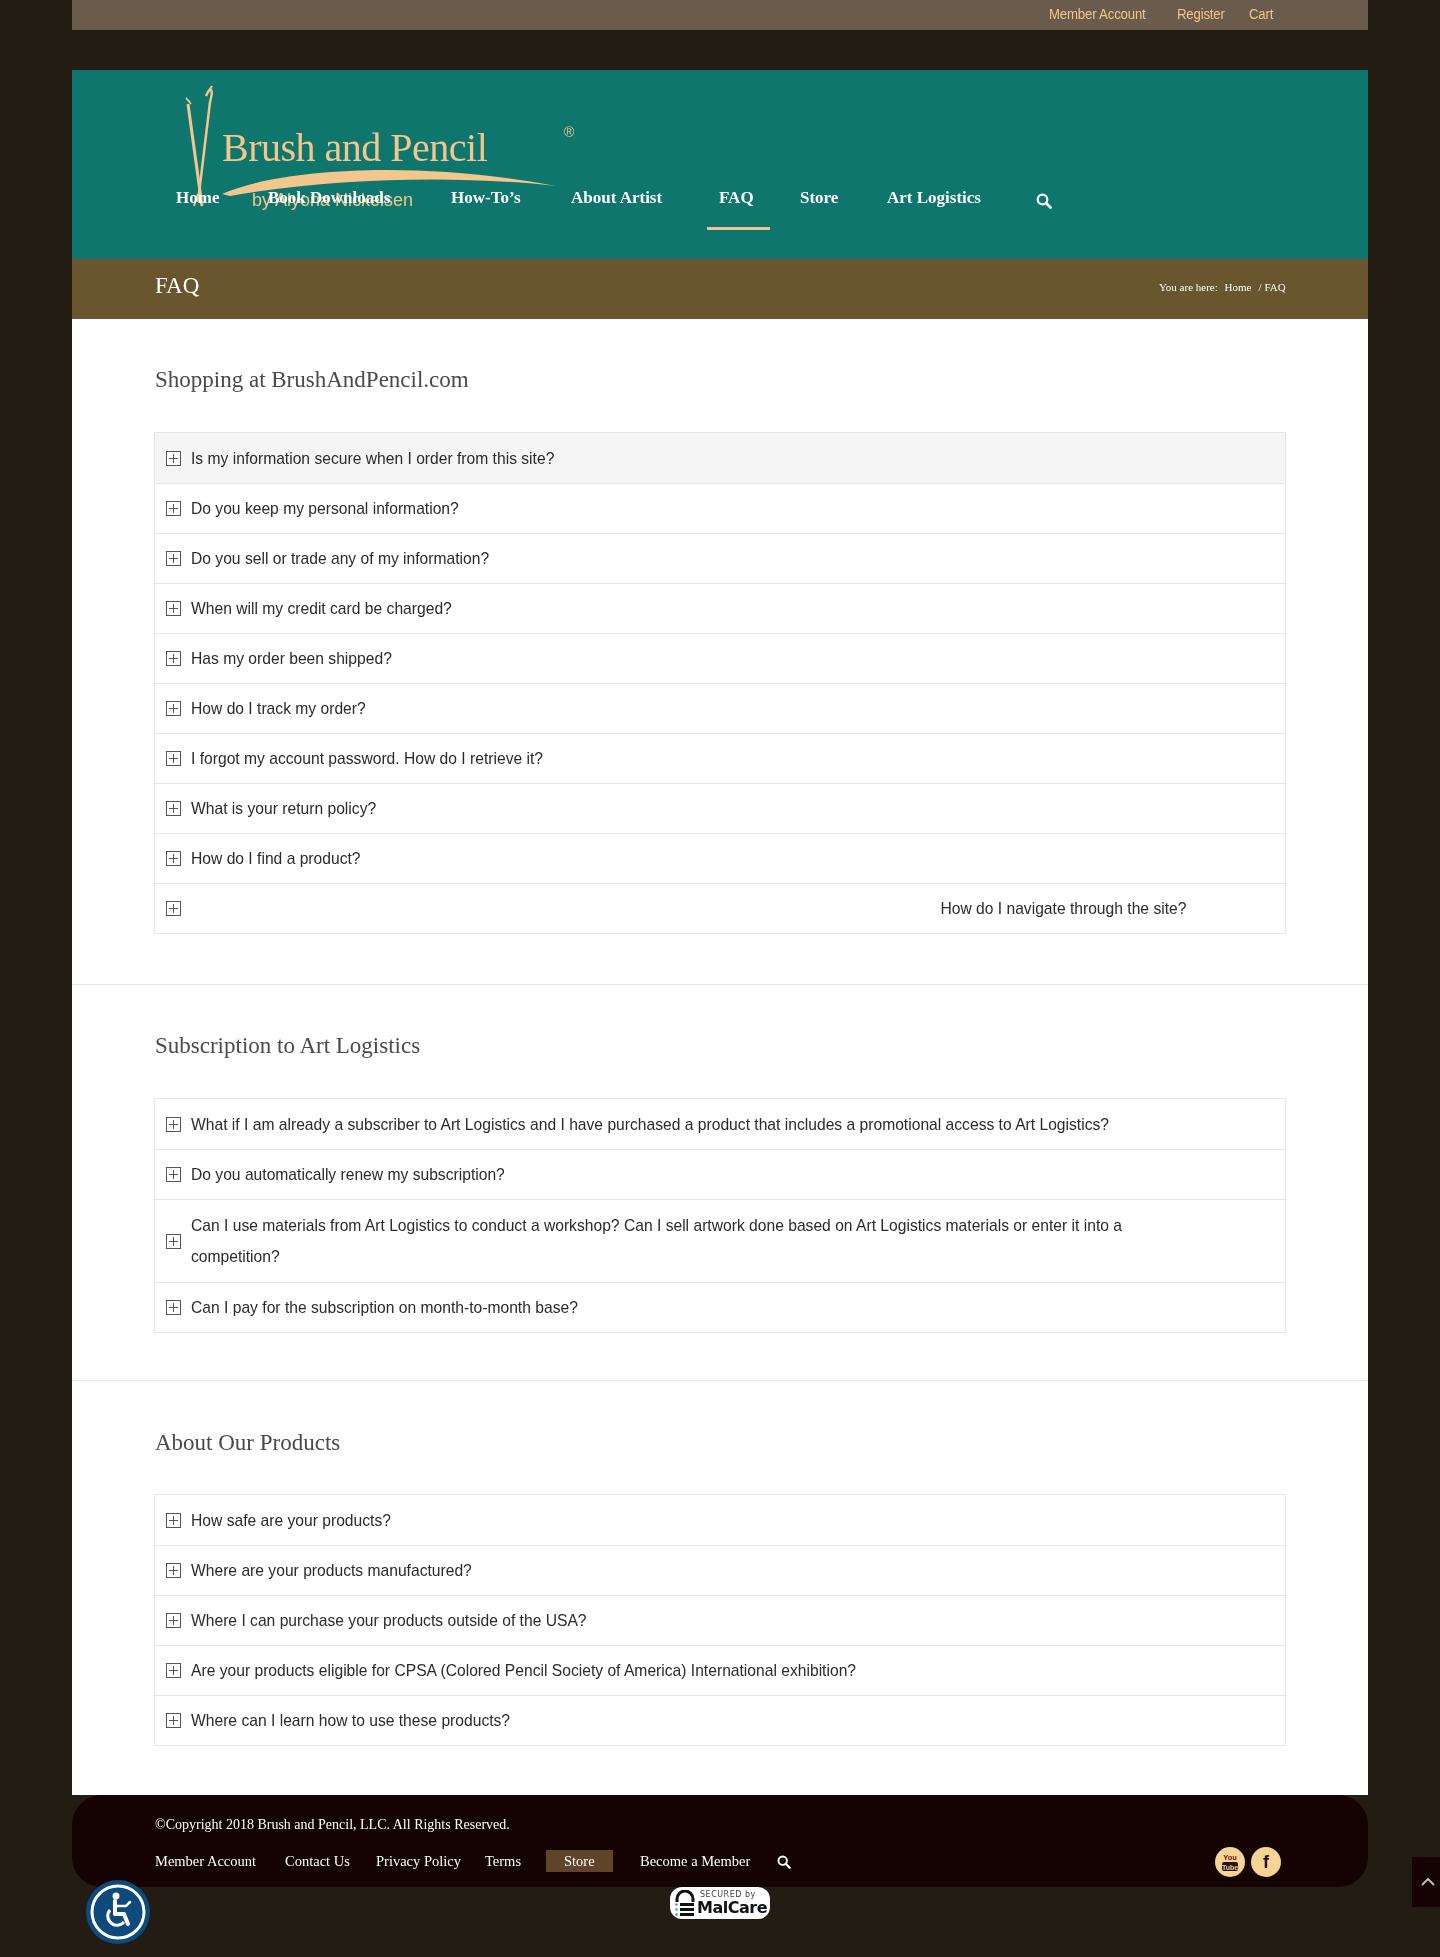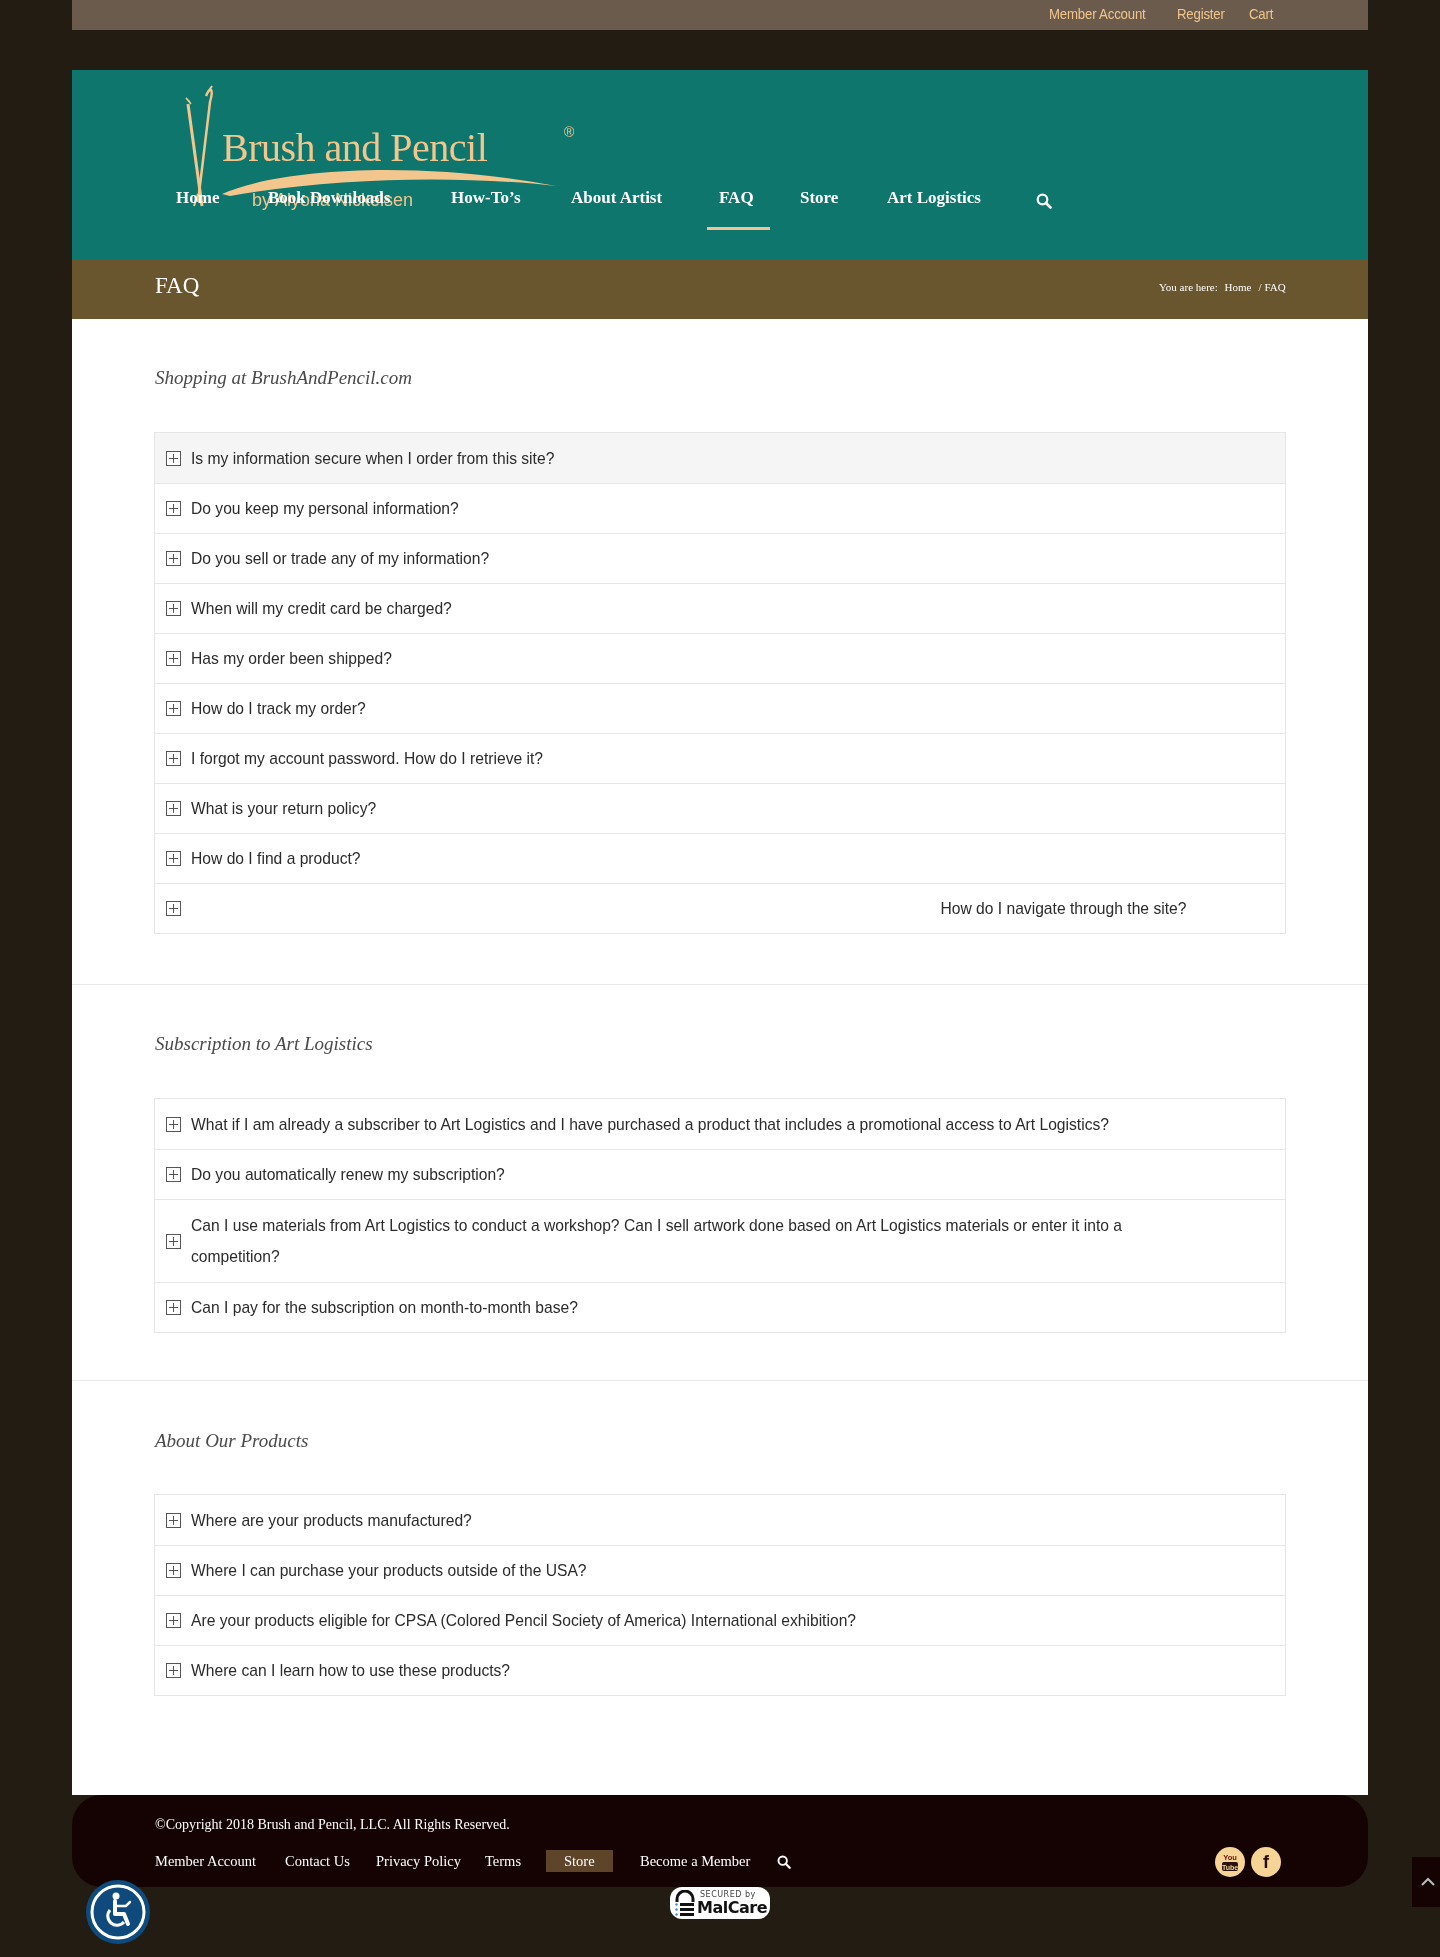--- a/index.html
+++ b/index.html
@@ -85,23 +85,22 @@
   .breadcrumb span { margin-right: 4px; }
   .breadcrumb .sep { margin: 0 3px; }
 
   
   .main {
     position: absolute; left: 0; top: 319px; width: 1296px; height: 1476px;
     background: #ffffff;
   }
   .section-heading {
     position: absolute; left: 83px;
-    font-family: "Liberation Serif", serif; font-size: 19px; color: #4a4a4a;
+    font-family: "Liberation Serif", serif; font-size: 23px; color: #4a4a4a;
     white-space: nowrap;
-    font-style: italic;
   }
   .divider {
     position: absolute; left: 0; width: 1296px; height: 1px; background: #e8e8e8;
   }
   .faq-box {
     position: absolute; left: 82px; width: 1132px;
     border: 1px solid #e6e6e6;
   }
   .faq-row {
     position: relative; width: 100%;
@@ -289,20 +288,24 @@
       <div class="faq-row" style="height:50px;">
           <span class="plus-icon"></span>
           <span class="faq-q">Can I pay for the subscription on month-to-month base?</span>
         </div>
     </div>
 
     <div class="divider" style="top:1061px;"></div>
 
     <div class="section-heading" style="top:1111px;">About Our Products</div>
     <div class="faq-box" style="top:1175px;">
+      <div class="faq-row" style="height:50px;">
+          <span class="plus-icon"></span>
+          <span class="faq-q">How safe are your products?</span>
+        </div>
       <div class="faq-row" style="height:50px;">
           <span class="plus-icon"></span>
           <span class="faq-q">Where are your products manufactured?</span>
         </div>
       <div class="faq-row" style="height:50px;">
           <span class="plus-icon"></span>
           <span class="faq-q">Where I can purchase your products outside of the USA?</span>
         </div>
       <div class="faq-row" style="height:50px;">
           <span class="plus-icon"></span>

